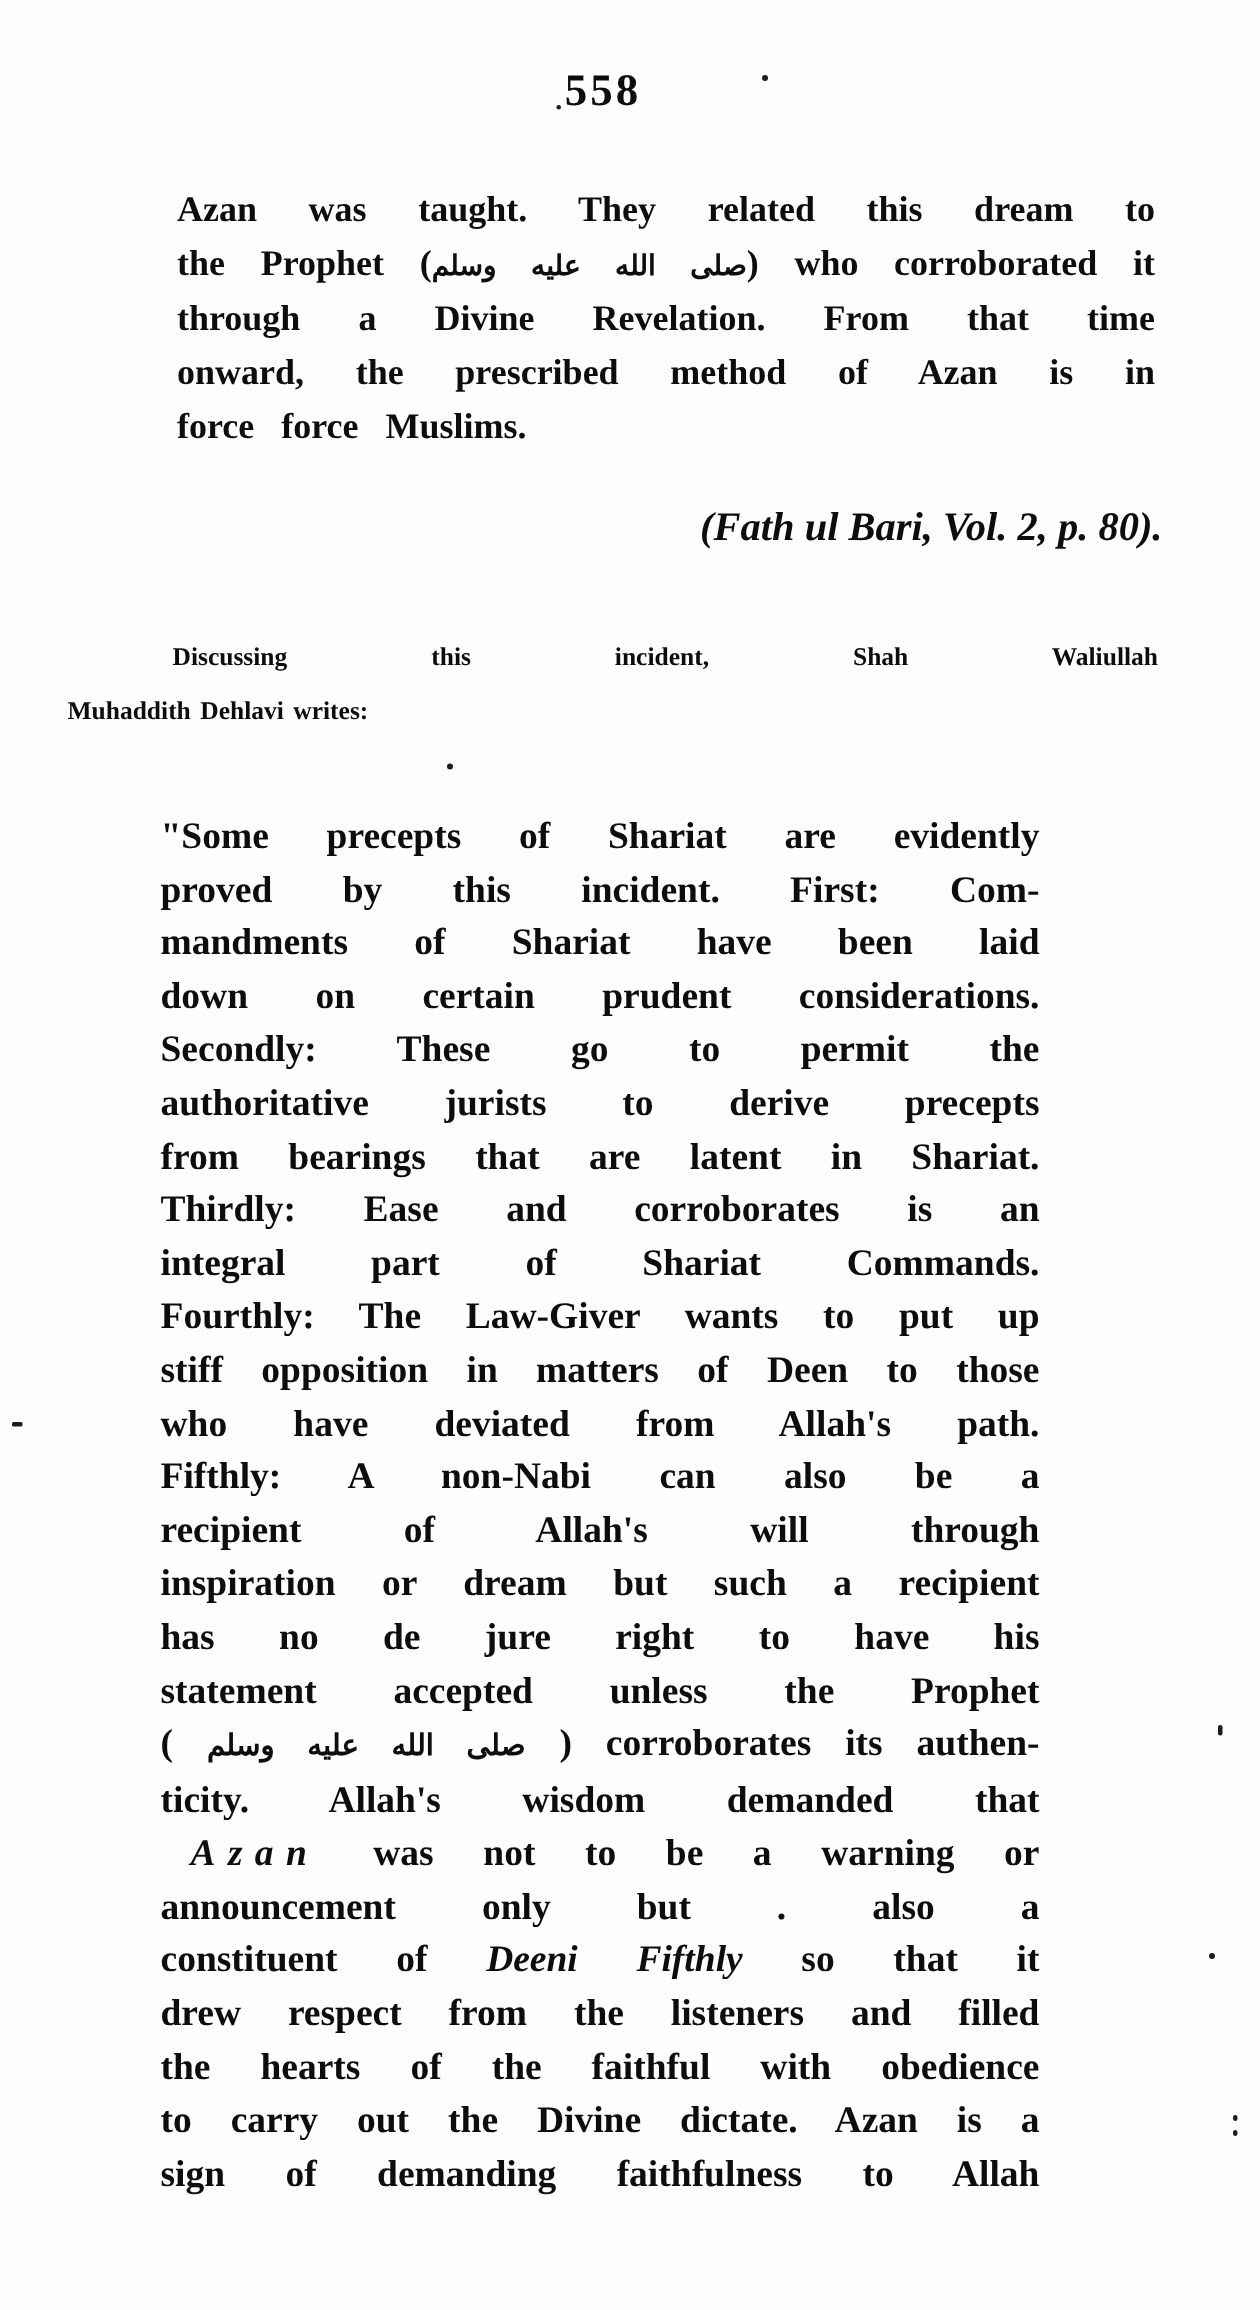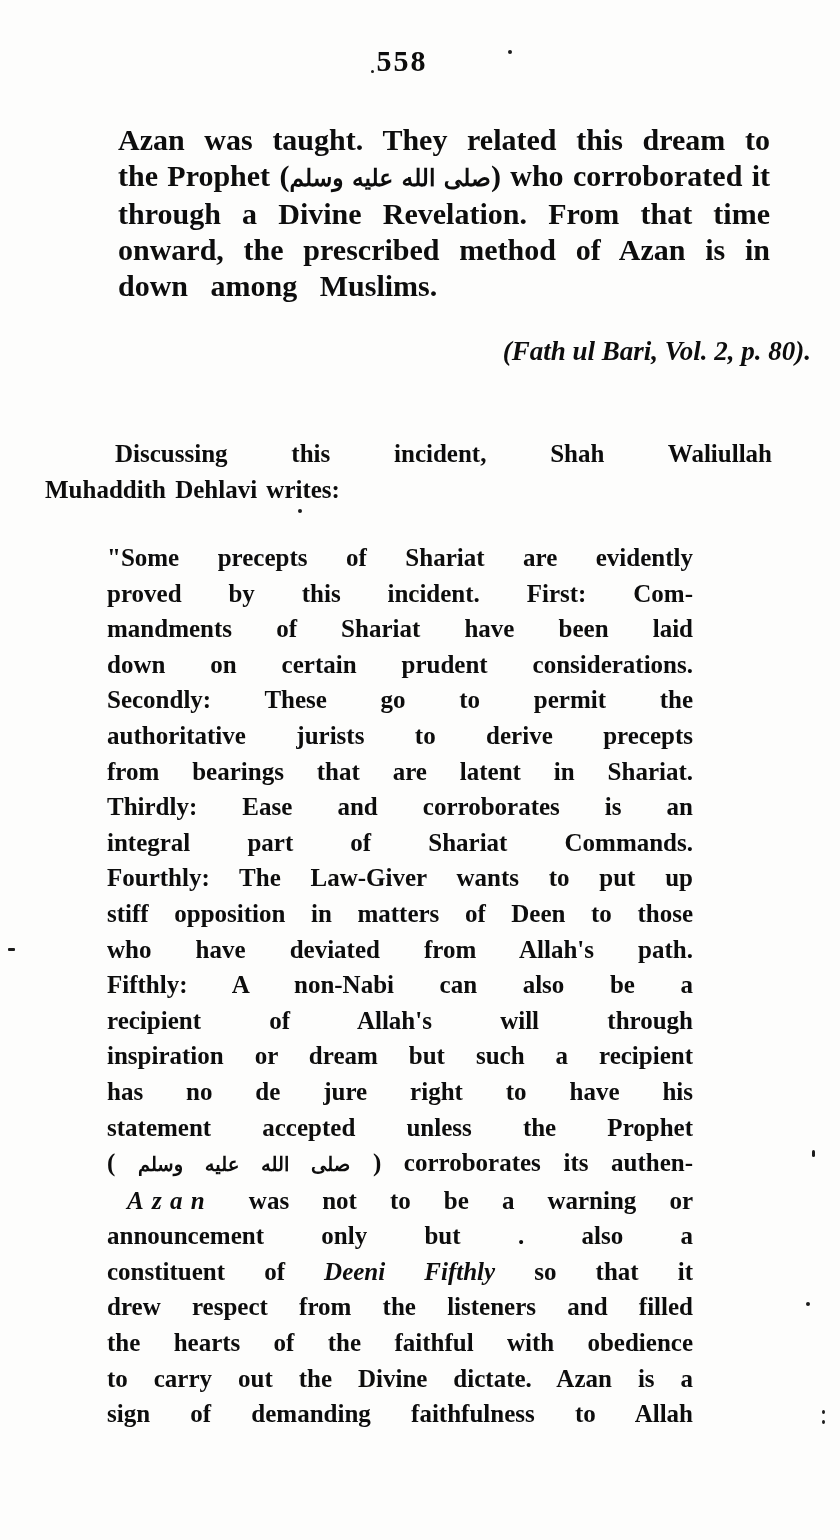--- a/index.html
+++ b/index.html
@@ -12,23 +12,23 @@
     font-weight:700;
     overflow:hidden;
   }
   .block{position:absolute;}
   .pageno{
     top:44px;left:0;width:804px;
     text-align:center;
     font-size:30px;
     letter-spacing:2px;
   }
-  .para1{top:122px;left:118px;width:652px;font-size:30px;line-height:36px;}
-  .cite{top:336px;left:0;width:775px;text-align:right;font-size:27px;font-style:italic;padding-left:36px;}
-  .para2{top:436px;left:45px;width:727px;font-size:25px;line-height:36px;}
+  .para1{top:122px;left:118px;width:652px;font-size:24px;line-height:36px;}
+  .cite{top:336px;left:0;width:775px;text-align:right;font-size:27px;font-style:italic;}
+  .para2{top:420px;left:45px;width:727px;font-size:17px;line-height:36px;}
   .para2 .line:first-child{text-indent:70px;}
   .quote{top:540px;left:107px;width:586px;font-size:25px;line-height:35.6px;}
   .line{
     text-align:justify;
     text-align-last:justify;
     word-spacing:0.06em;
   }
   .para1 .line:last-child{text-align-last:left;word-spacing:0.5em;}
   .para2 .line:last-child{text-align-last:left;word-spacing:0.12em;}
   .it{font-style:italic;}
@@ -52,21 +52,21 @@
 <body>
 
 <div class="page">
   <div class="block pageno">558</div>
 
   <div class="block para1">
       <div class="line">Azan was taught. They related this dream to</div>
       <div class="line"><span>the Prophet (</span><span class="ar">صلى الله عليه وسلم</span><span>) who corroborated it</span></div>
       <div class="line">through a Divine Revelation. From that time</div>
       <div class="line">onward, the prescribed method of Azan is in</div>
-      <div class="line">down among Muslims.</div>
+      <div class="line">force force Muslims.</div>
     </div>
 
   <div class="block cite">(Fath ul Bari, Vol. 2, p. 80).</div>
 
   <div class="block para2">
       <div class="line">Discussing this incident, Shah Waliullah</div>
       <div class="line">Muhaddith Dehlavi writes:</div>
     </div>
 
   <div class="block quote">
@@ -81,20 +81,21 @@
       <div class="line">integral part of Shariat Commands.</div>
       <div class="line">Fourthly: The Law-Giver wants to put up</div>
       <div class="line">stiff opposition in matters of Deen to those</div>
       <div class="line">who have deviated from Allah's path.</div>
       <div class="line">Fifthly: A non-Nabi can also be a</div>
       <div class="line">recipient of Allah's will through</div>
       <div class="line">inspiration or dream but such a recipient</div>
       <div class="line">has no de jure right to have his</div>
       <div class="line">statement accepted unless the Prophet</div>
       <div class="line"><span>( </span><span class="ar">صلى الله عليه وسلم</span><span> ) corroborates its authen-</span></div>
+      <div class="line">ticity. Allah's wisdom demanded that</div>
       <div class="line"><span class="it sp">Azan</span><span> was not to be a warning or</span></div>
       <div class="line">announcement only but . also a</div>
       <div class="line"><span>constituent of </span><span class="it">Deeni Fifthly</span><span> so that it</span></div>
       <div class="line">drew respect from the listeners and filled</div>
       <div class="line">the hearts of the faithful with obedience</div>
       <div class="line">to carry out the Divine dictate. Azan is a</div>
       <div class="line">sign of demanding faithfulness to Allah</div>
     </div>
 
   <div class="speck sp1"></div>

